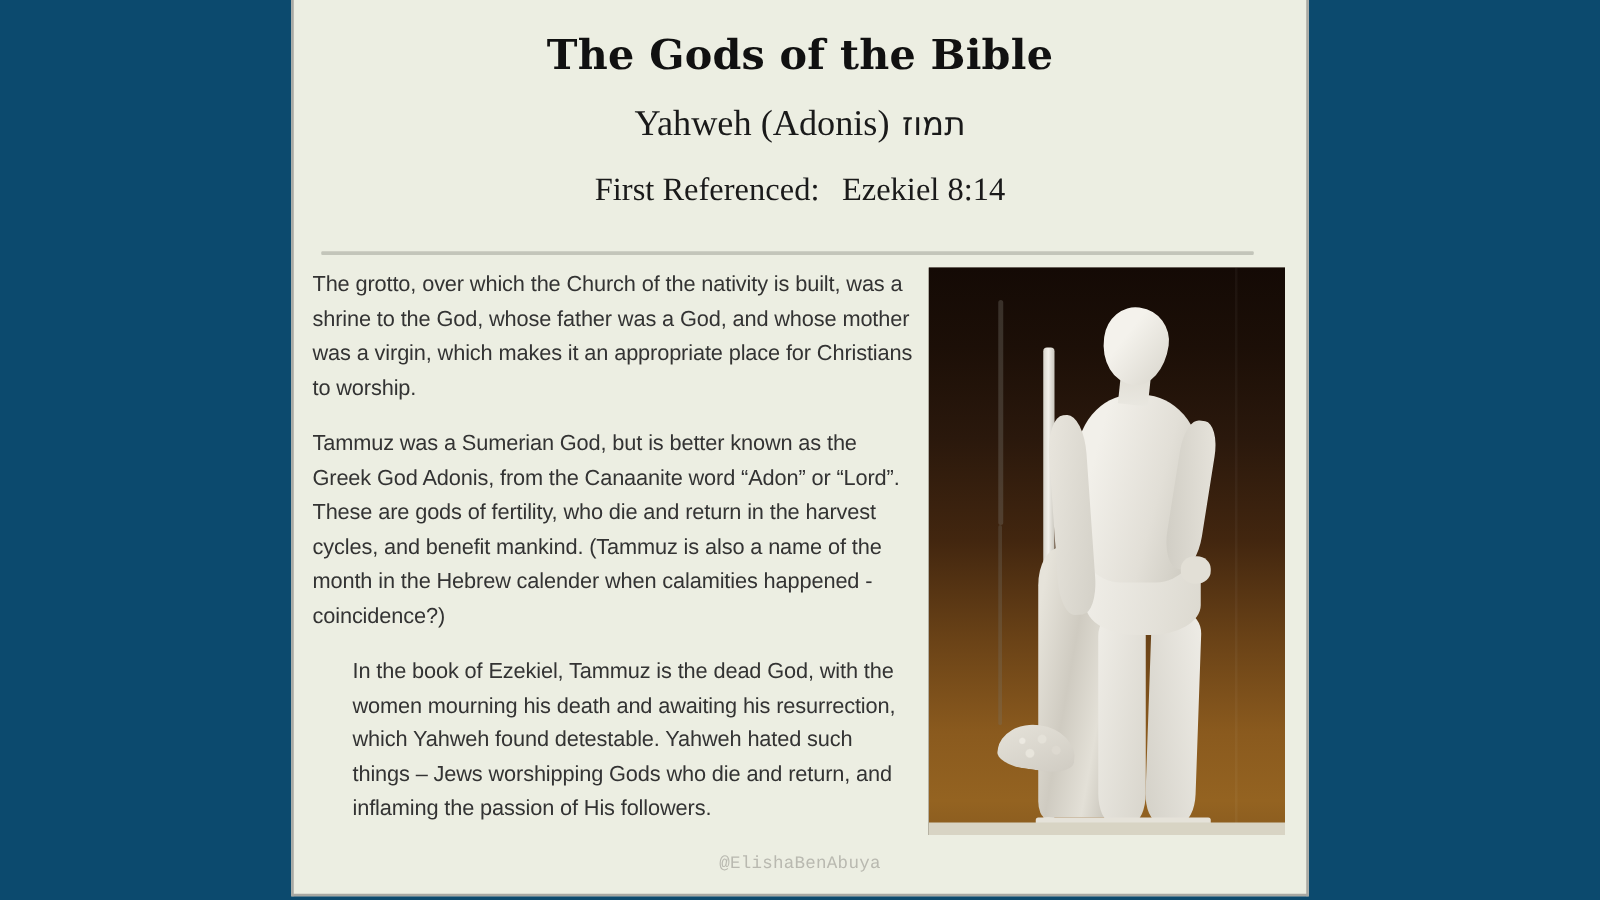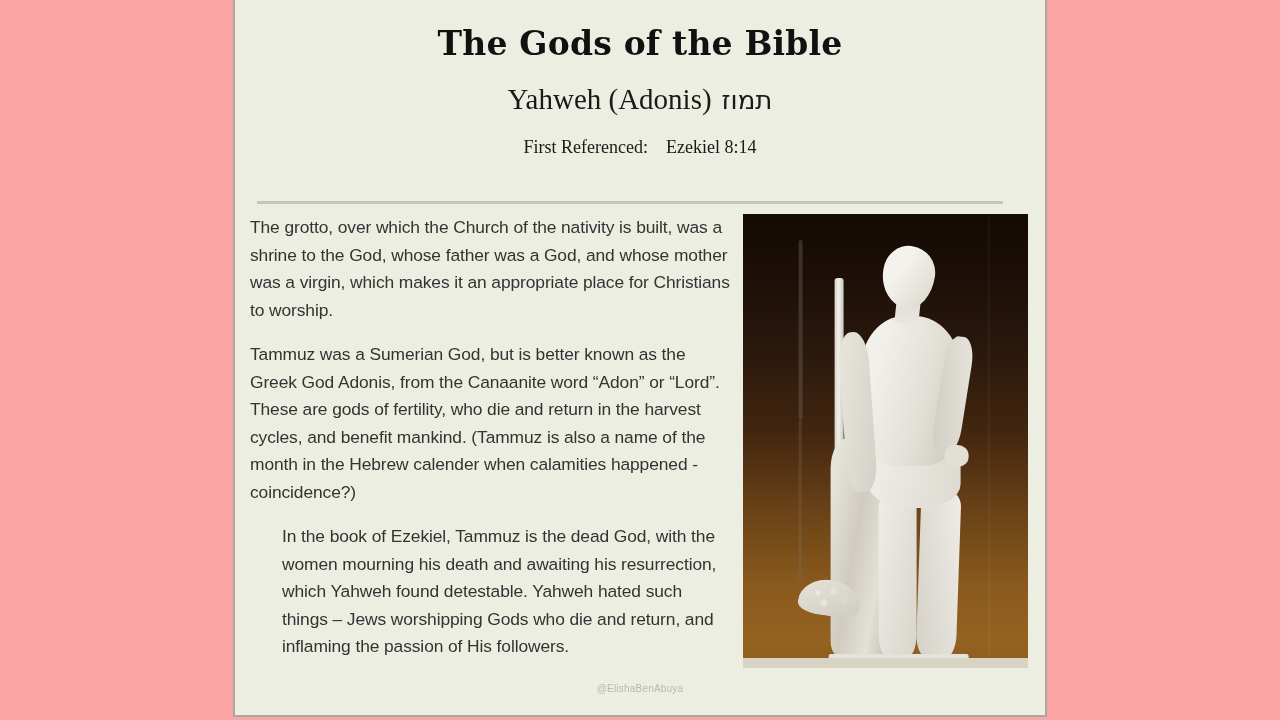--- a/index.html
+++ b/index.html
@@ -13,21 +13,21 @@
   }
   body {
     font-family: "Liberation Sans", sans-serif;
   }
 
   
   .video-stage {
     position: relative;
     width: 1280px;
     height: 720px;
-    background: #fca5a5;
+    background: #0c4a6e;
   }
 
   
   .slide {
     position: absolute;
     left: 233px;
     top: 0px;
     width: 814px;
     height: 717px;
     background: #eceee2;
@@ -73,21 +73,21 @@
     padding-left: 10px;
     direction: rtl;
     unicode-bidi: isolate;
   }
 
   .slide-reference {
     margin: 0;
     padding-top: 20px;
     font-family: "Liberation Serif", "DejaVu Serif", serif;
     font-weight: 400;
-    font-size: 18px;
+    font-size: 26px;
     color: #1a1a1a;
     line-height: 1.15;
   }
   .slide-reference .ref-gap { display: inline-block; width: 18px; }
 
   
   .divider {
     position: absolute;
     left: 22px;
     top: 201px;
@@ -281,22 +281,22 @@
     border-radius: 2px;
   }
 
   
   .watermark {
     position: absolute;
     left: 0;
     top: 683px;
     width: 100%;
     text-align: center;
-    font-family: Liberation Sans, sans-serif;
-    font-size: 10px;
+    font-family: Liberation Mono, monospace;
+    font-size: 14px;
     color: #b9b9b0;
     letter-spacing: 0.2px;
   }
 </style>
 </head>
 <body>
 
 <div class="video-stage">
 
   <div class="slide">

